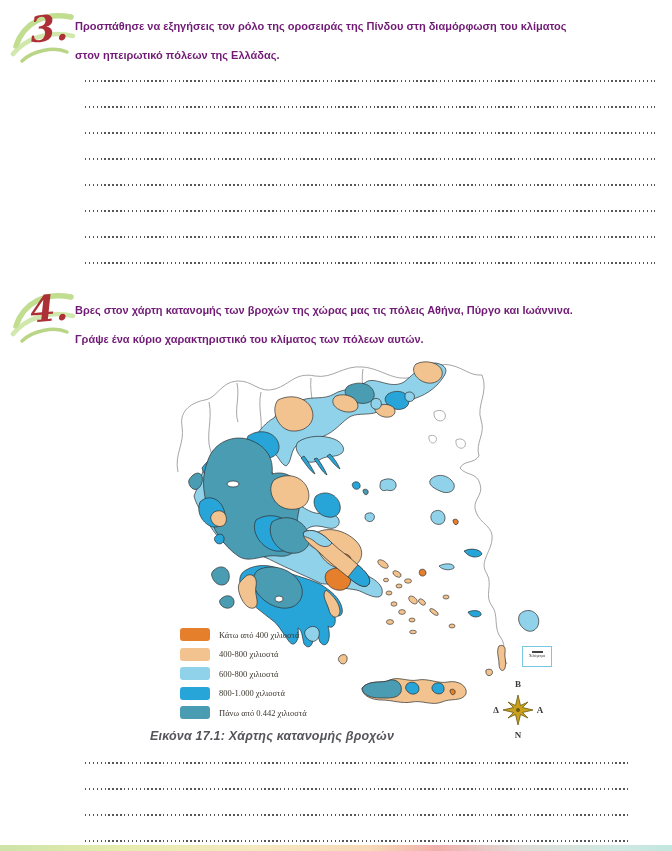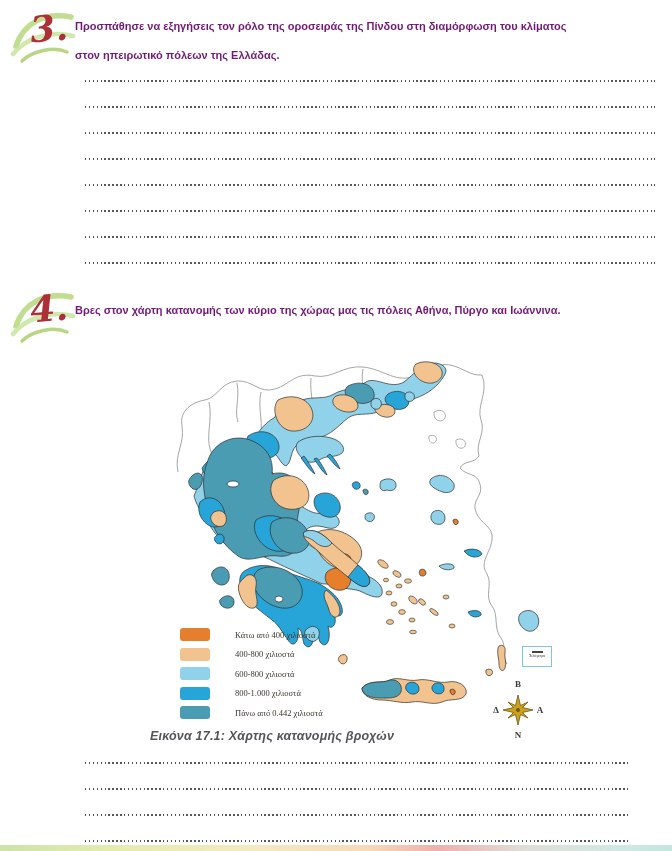--- a/index.html
+++ b/index.html
@@ -14,21 +14,21 @@
   
   .ex-text{position:absolute;left:75px;width:588px;color:#701a75;font-weight:bold;
         font-size:11px;line-height:29px;white-space:nowrap;}
   
   .lines{position:absolute;}
   .dotted-line{height:2px;margin-bottom:24px;
         background-image:repeating-linear-gradient(to right,#55565a 0,#55565a 1.4px,transparent 1.4px,transparent 3.9px);}
   
   #map-area{position:absolute;left:150px;top:350px;width:420px;height:400px;}
   #map-legend{position:absolute;left:30px;top:278px;}
-  .legend-row{display:flex;align-items:center;height:13px;margin-bottom:6.5px;gap:16px;}
+  .legend-row{display:flex;align-items:center;height:13px;margin-bottom:6.5px;}
   .legend-swatch{display:inline-block;width:30px;height:13px;border-radius:3px;}
   .legend-label{margin-left:9px;font-family:"Liberation Serif",serif;font-size:8.5px;color:#3b362f;}
   #scale-box{position:absolute;left:372px;top:296px;width:28px;height:19px;background:#fff;
         border:1px solid #79c7e2;text-align:center;}
   .scale-line{width:11px;height:2px;background:#444;margin:4px auto 1px auto;}
   .scale-text{font-size:3.5px;color:#333;font-family:"Liberation Serif",serif;line-height:4px;}
   #compass{position:absolute;left:340px;top:326px;}
   #map-caption{position:absolute;left:0;top:379px;width:100%;text-align:left;
         font-style:italic;font-size:12.5px;color:#54555a;font-weight:600;letter-spacing:.2px;}
   
@@ -66,21 +66,22 @@
 
   <div class="badge" style="left:10px;top:286px;">
     <svg width="66" height="60" viewBox="0 0 66 60">
       <path d="M6,40 C14,16 36,6 61,11" stroke="#b5d77c" stroke-width="5.5" fill="none" stroke-linecap="round" opacity="0.85"></path>
       <path d="M3,48 C16,32 40,24 63,30" stroke="#c6e297" stroke-width="4.5" fill="none" stroke-linecap="round" opacity="0.8"></path>
       <path d="M12,55 C22,45 44,40 57,46" stroke="#a6cc66" stroke-width="3.5" fill="none" stroke-linecap="round" opacity="0.8"></path>
     </svg>
     <span class="num">4.</span>
   </div>
   <div class="ex-text" style="top:296px;">
-    <div>Βρες στον χάρτη κατανομής των κύριο της χώρας μας τις πόλεις Αθήνα, Πύργο και Ιωάννινα.</div>
+    <div>Βρες στον χάρτη κατανομής των βροχών της χώρας μας τις πόλεις Αθήνα, Πύργο και Ιωάννινα.</div>
+    <div>Γράψε ένα κύριο χαρακτηριστικό του κλίματος των πόλεων αυτών.</div>
   </div>
 
   <div id="map-area">
     <svg viewBox="0 0 420 400" width="420" height="400">
 
       <g fill="none" stroke="#9b9b9b" stroke-width="0.9">
         <path d="M28,122 C24,104 35,94 32,76 C29,60 43,52 55,50 C67,48 71,32 87,31 C103,30 109,44 125,39 C141,34 145,22 165,26 C183,29 193,15 213,17 C233,19 243,32 263,27 C281,23 285,12 300,15 C314,18 320,26 332,25"></path>
         <path d="M332,25 C339,42 326,56 331,70 C336,84 325,92 329,106 C324,114 314,110 310,118 C316,126 327,122 330,134 C334,146 321,150 326,162 C330,174 344,176 342,190 C340,204 329,212 337,224 C343,235 334,246 342,256 C349,265 343,278 351,288 C357,296 351,306 357,314"></path>
         <path d="M59,52 C63,70 55,86 61,102 C67,114 62,124 68,132"></path>
         <path d="M111,42 C107,60 115,74 109,90"></path>

